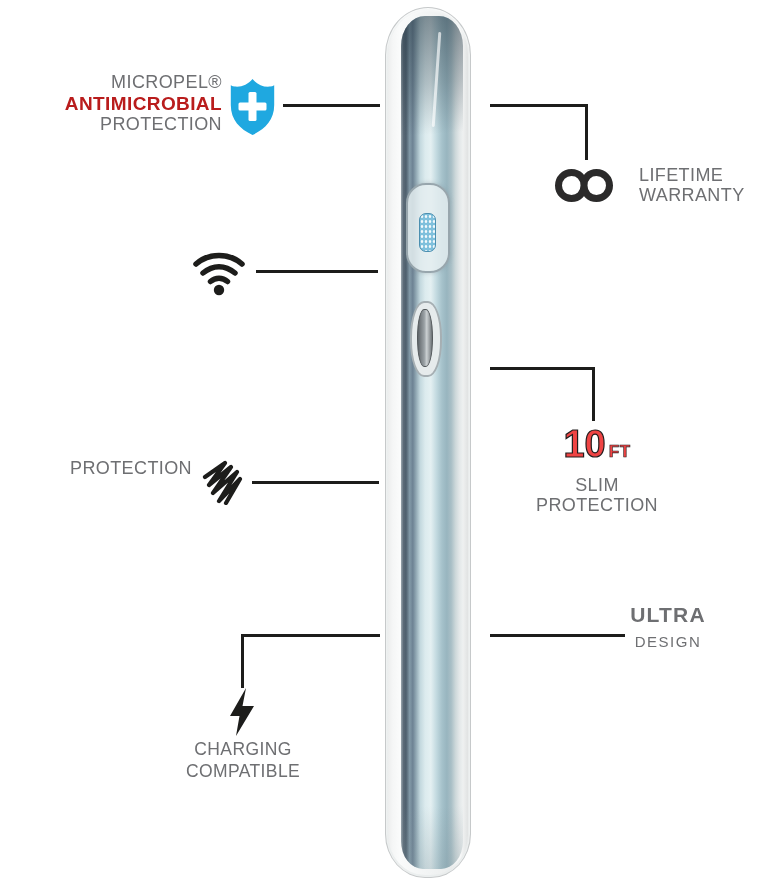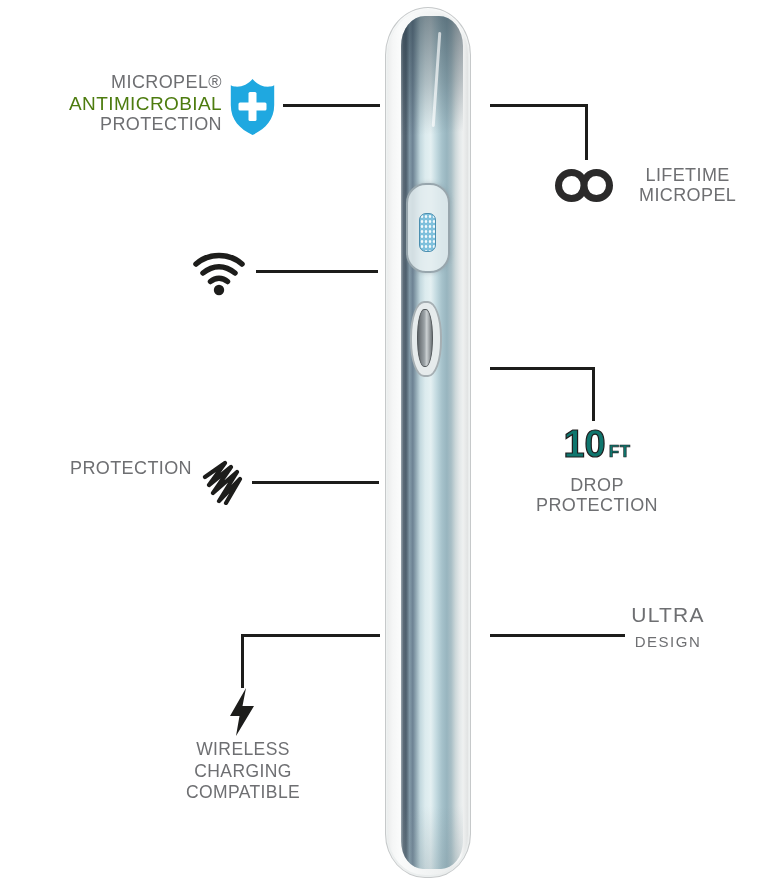--- a/index.html
+++ b/index.html
@@ -3,43 +3,43 @@
 <meta charset="utf-8">
 <style>
   html,body{margin:0;padding:0;background:#fff;}
   .canvas{
     position:relative;width:778px;height:887px;background:#ffffff;overflow:hidden;
     font-family:"Liberation Sans",sans-serif;
   }
   
   .cline{position:absolute;background:#1d1d1b;}
   
-  .label{position:absolute;color:#6e6f72;letter-spacing:.4px;text-align:center;}
+  .label{position:absolute;color:#6e6f72;letter-spacing:.4px;}
   .right{text-align:right;}
   .center{text-align:center;}
-  .dark{color:#4d7c0f;font-weight:normal;}
+  .dark{color:#b91c1c;font-weight:bold;}
   
   .antimicrobial{left:30px;top:72px;width:192px;font-size:18px;line-height:21px;}
   .antimicrobial .title{font-size:19px;}
   
   .five-g{left:36px;top:261px;font-size:19px;}
   
   .scratch{left:40px;top:458px;width:152px;font-size:18px;line-height:21px;}
   
   .wireless{left:161px;top:739px;width:164px;font-size:17.5px;line-height:21.5px;}
   
   .warranty{left:639px;top:165px;font-size:18px;line-height:20px;}
   
   .drop{left:523px;top:424px;width:148px;}
-  .drop-row{font-size:38px;line-height:40px;font-weight:bold;color:#0f766e;-webkit-text-stroke:1.2px #1e1b1c;letter-spacing:0;}
+  .drop-row{font-size:38px;line-height:40px;font-weight:bold;color:#ef4444;-webkit-text-stroke:1.2px #1e1b1c;letter-spacing:0;}
   .drop-unit{font-size:17px;-webkit-text-stroke:.6px #1e1b1c;margin-left:3px;letter-spacing:.5px;}
   .drop-lines{font-size:18px;line-height:20px;margin-top:3px;letter-spacing:.4px;color:#6e6f72;}
   
   .slim{left:597px;top:601px;width:142px;letter-spacing:1.2px;}
-  .slim .big{font-size:21px;line-height:28px;}
+  .slim .big{font-size:21px;line-height:28px;font-weight:bold;}
   .slim .small{font-size:15px;line-height:25px;letter-spacing:1.5px;}
   
   .icon{position:absolute;}
   .ic-shield{left:229px;top:78px;}
   .ic-wifi{left:192px;top:250px;}
   .ic-scribble{left:199px;top:459px;}
   .ic-bolt{left:228px;top:688px;}
   .ic-infinity{left:555px;top:169px;}
   
   .phone{position:absolute;left:385px;top:7px;width:86px;height:871px;}
@@ -132,54 +132,53 @@
     <path d="M23.5 1 C19 6.5 12.5 9.3 6 8.6 C4.6 8.5 3 8 1.8 7.3 L1.8 27 C1.8 42 11 51 23.5 57 C36 51 45.2 42 45.2 27 L45.2 7.3 C44 8 42.4 8.5 41 8.6 C34.5 9.3 28 6.5 23.5 1 Z" fill="#1fa8e0"></path>
     <rect x="19.5" y="14" width="8" height="29" rx="1.5" fill="#ffffff"></rect>
     <rect x="9.5" y="24.5" width="28" height="8" rx="1.5" fill="#ffffff"></rect>
   </svg>
 
   <svg class="icon ic-infinity" width="58" height="33" viewBox="0 0 58 33">
     <path d="M29 16.5 C29 8.5 23.5 3.5 16.5 3.5 C9 3.5 3.5 9.5 3.5 16.5 C3.5 23.5 9 29.5 16.5 29.5 C23.5 29.5 29 24.5 29 16.5 C29 8.5 34.5 3.5 41.5 3.5 C49 3.5 54.5 9.5 54.5 16.5 C54.5 23.5 49 29.5 41.5 29.5 C34.5 29.5 29 24.5 29 16.5 Z" fill="none" stroke="#2b2a2a" stroke-width="7"></path>
   </svg>
   <div class="label warranty">
     <div>LIFETIME</div>
-    <div>MICROPEL</div>
+    <div>WARRANTY</div>
   </div>
 
   <svg class="icon ic-wifi" width="54" height="46" viewBox="0 0 54 46">
     <path d="M4 14 C17 2.5 37 2.5 50 14" fill="none" stroke="#1d1d1b" stroke-width="5.5" stroke-linecap="round"></path>
     <path d="M11 23 C21 14.5 33 14.5 43 23" fill="none" stroke="#1d1d1b" stroke-width="5.5" stroke-linecap="round"></path>
     <path d="M18.5 31.5 C23.5 27.3 30.5 27.3 35.5 31.5" fill="none" stroke="#1d1d1b" stroke-width="5.5" stroke-linecap="round"></path>
     <circle cx="27" cy="40" r="5.2" fill="#1d1d1b"></circle>
   </svg>
 
   <div class="label drop center">
     <div class="drop-row">
       <span>10</span><span class="drop-unit">FT</span>
     </div>
     <div class="drop-lines">
-      <div>DROP</div>
+      <div>SLIM</div>
       <div>PROTECTION</div>
     </div>
   </div>
 
   <div class="label scratch right">
     <div>PROTECTION</div>
   </div>
   <svg class="icon ic-scribble" width="46" height="46" viewBox="0 0 46 46">
     <path d="M6 18 L26 4 L10 26 L32 8 L14 34 L38 13 L20 42 L41 20 L27 44" fill="none" stroke="#1d1d1b" stroke-width="4.2" stroke-linecap="round" stroke-linejoin="round"></path>
   </svg>
 
   <div class="label slim center">
     <div class="big">ULTRA</div>
     <div class="small">DESIGN</div>
   </div>
 
   <svg class="icon ic-bolt" width="28" height="48" viewBox="0 0 28 48">
     <path d="M18 0 L2 28 L11.5 28 L8 48 L26 18 L14.5 18 Z" fill="#1d1d1b"></path>
   </svg>
   <div class="label wireless center">
-    <div>WIRELESS</div>
     <div>CHARGING</div>
     <div>COMPATIBLE</div>
   </div>
 
 </div>
 
 </body></html>

